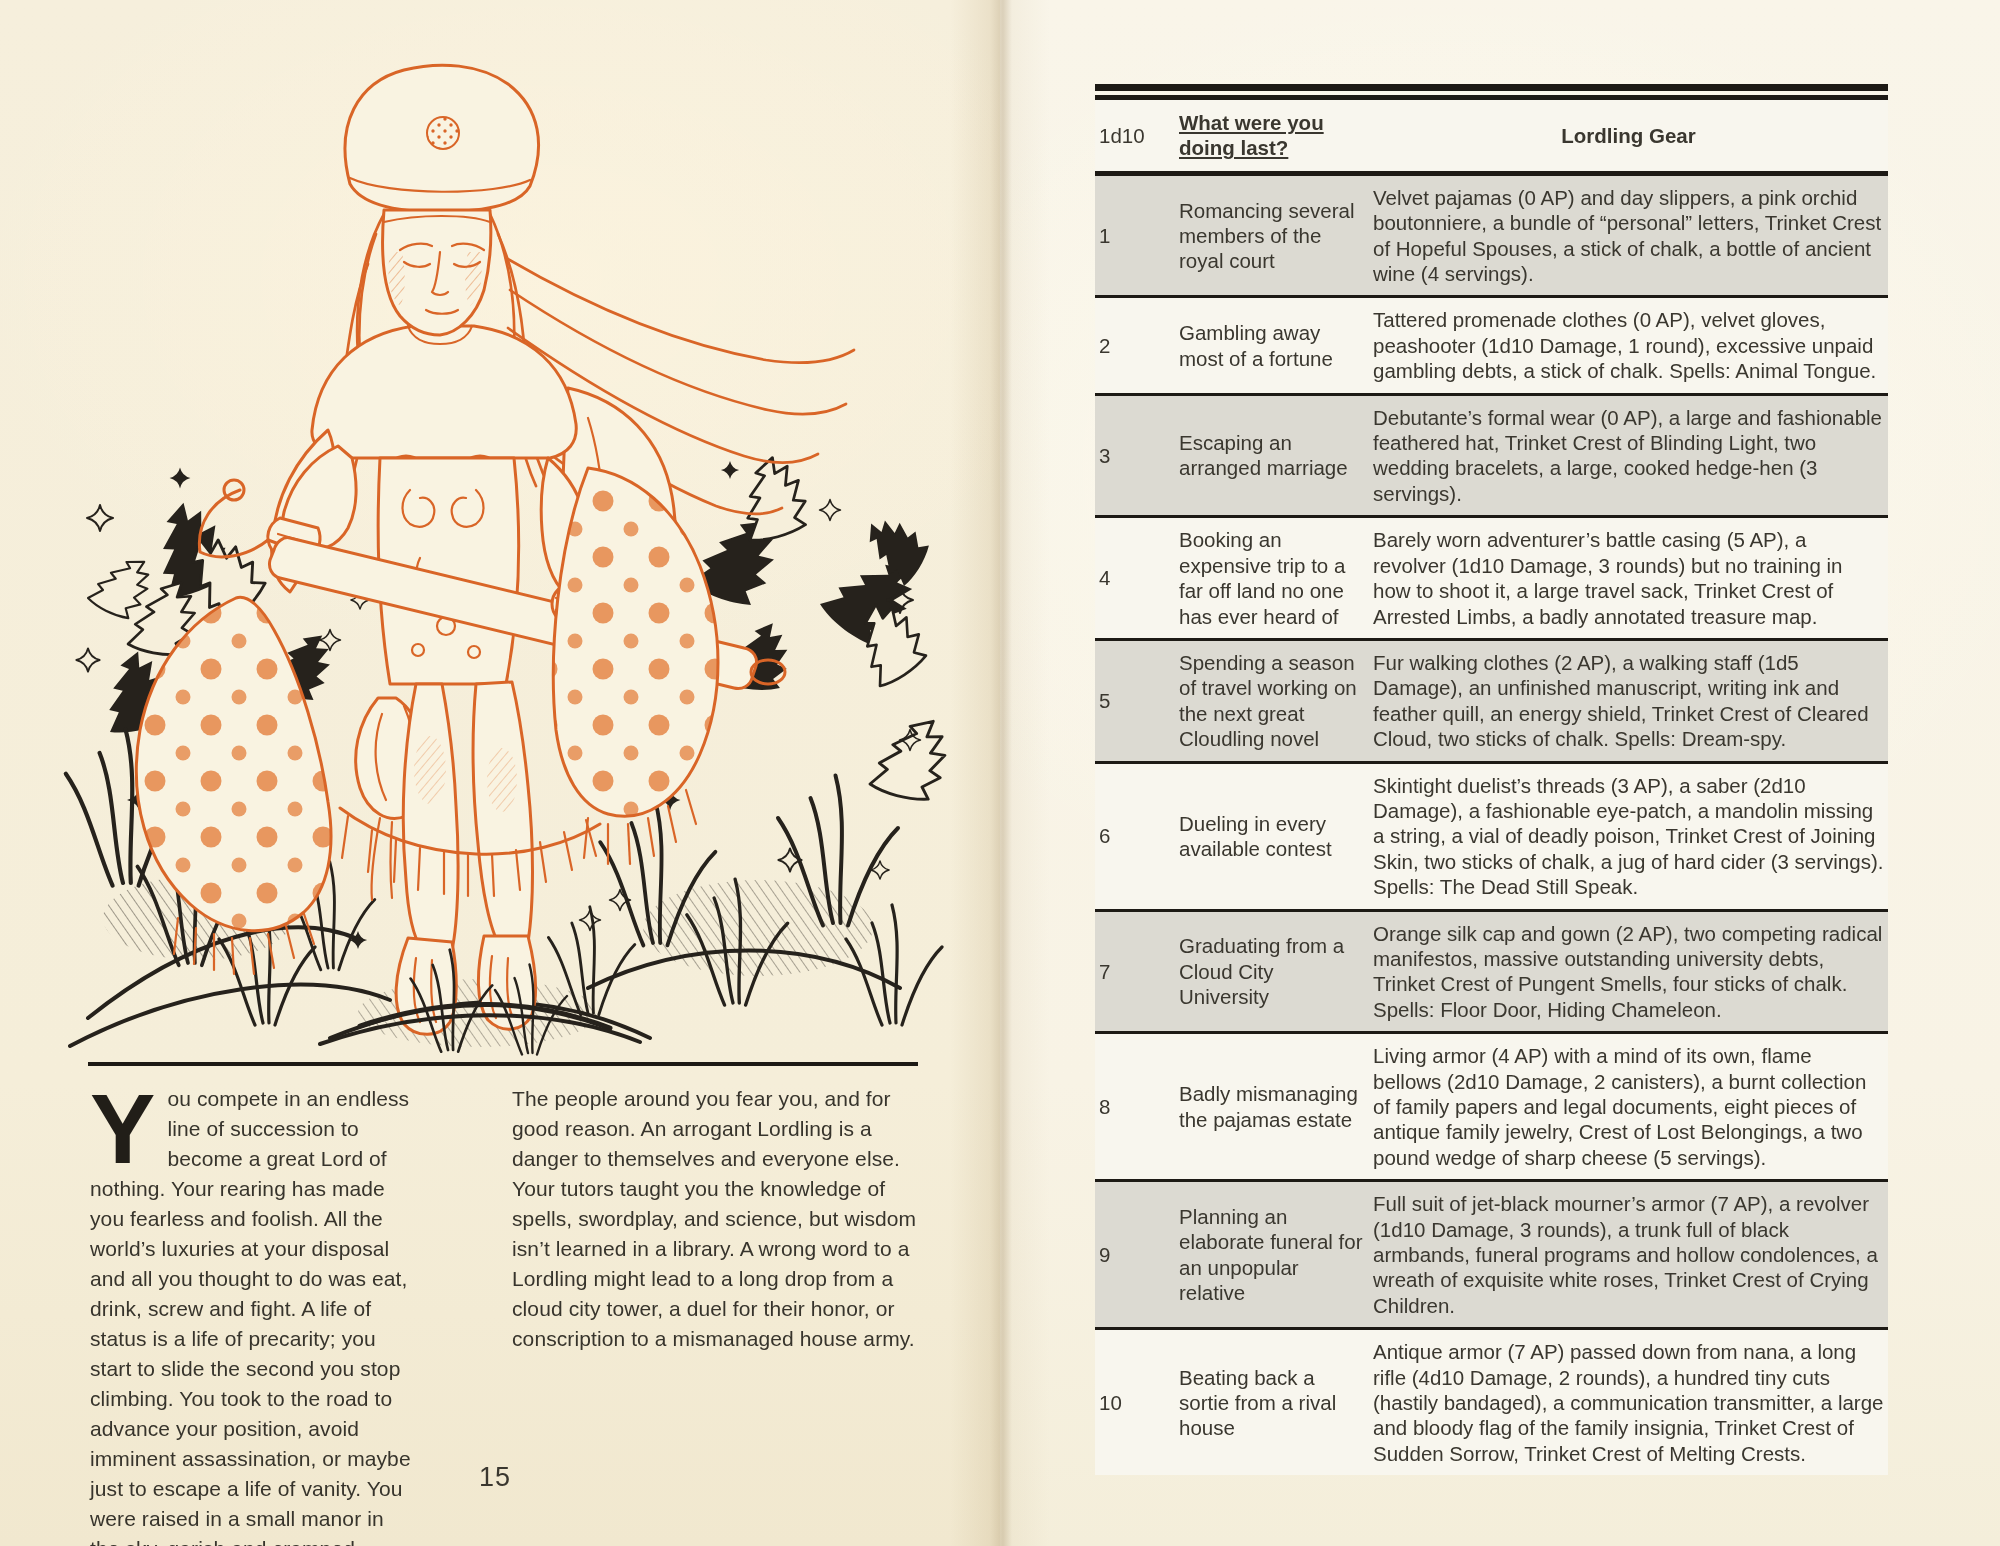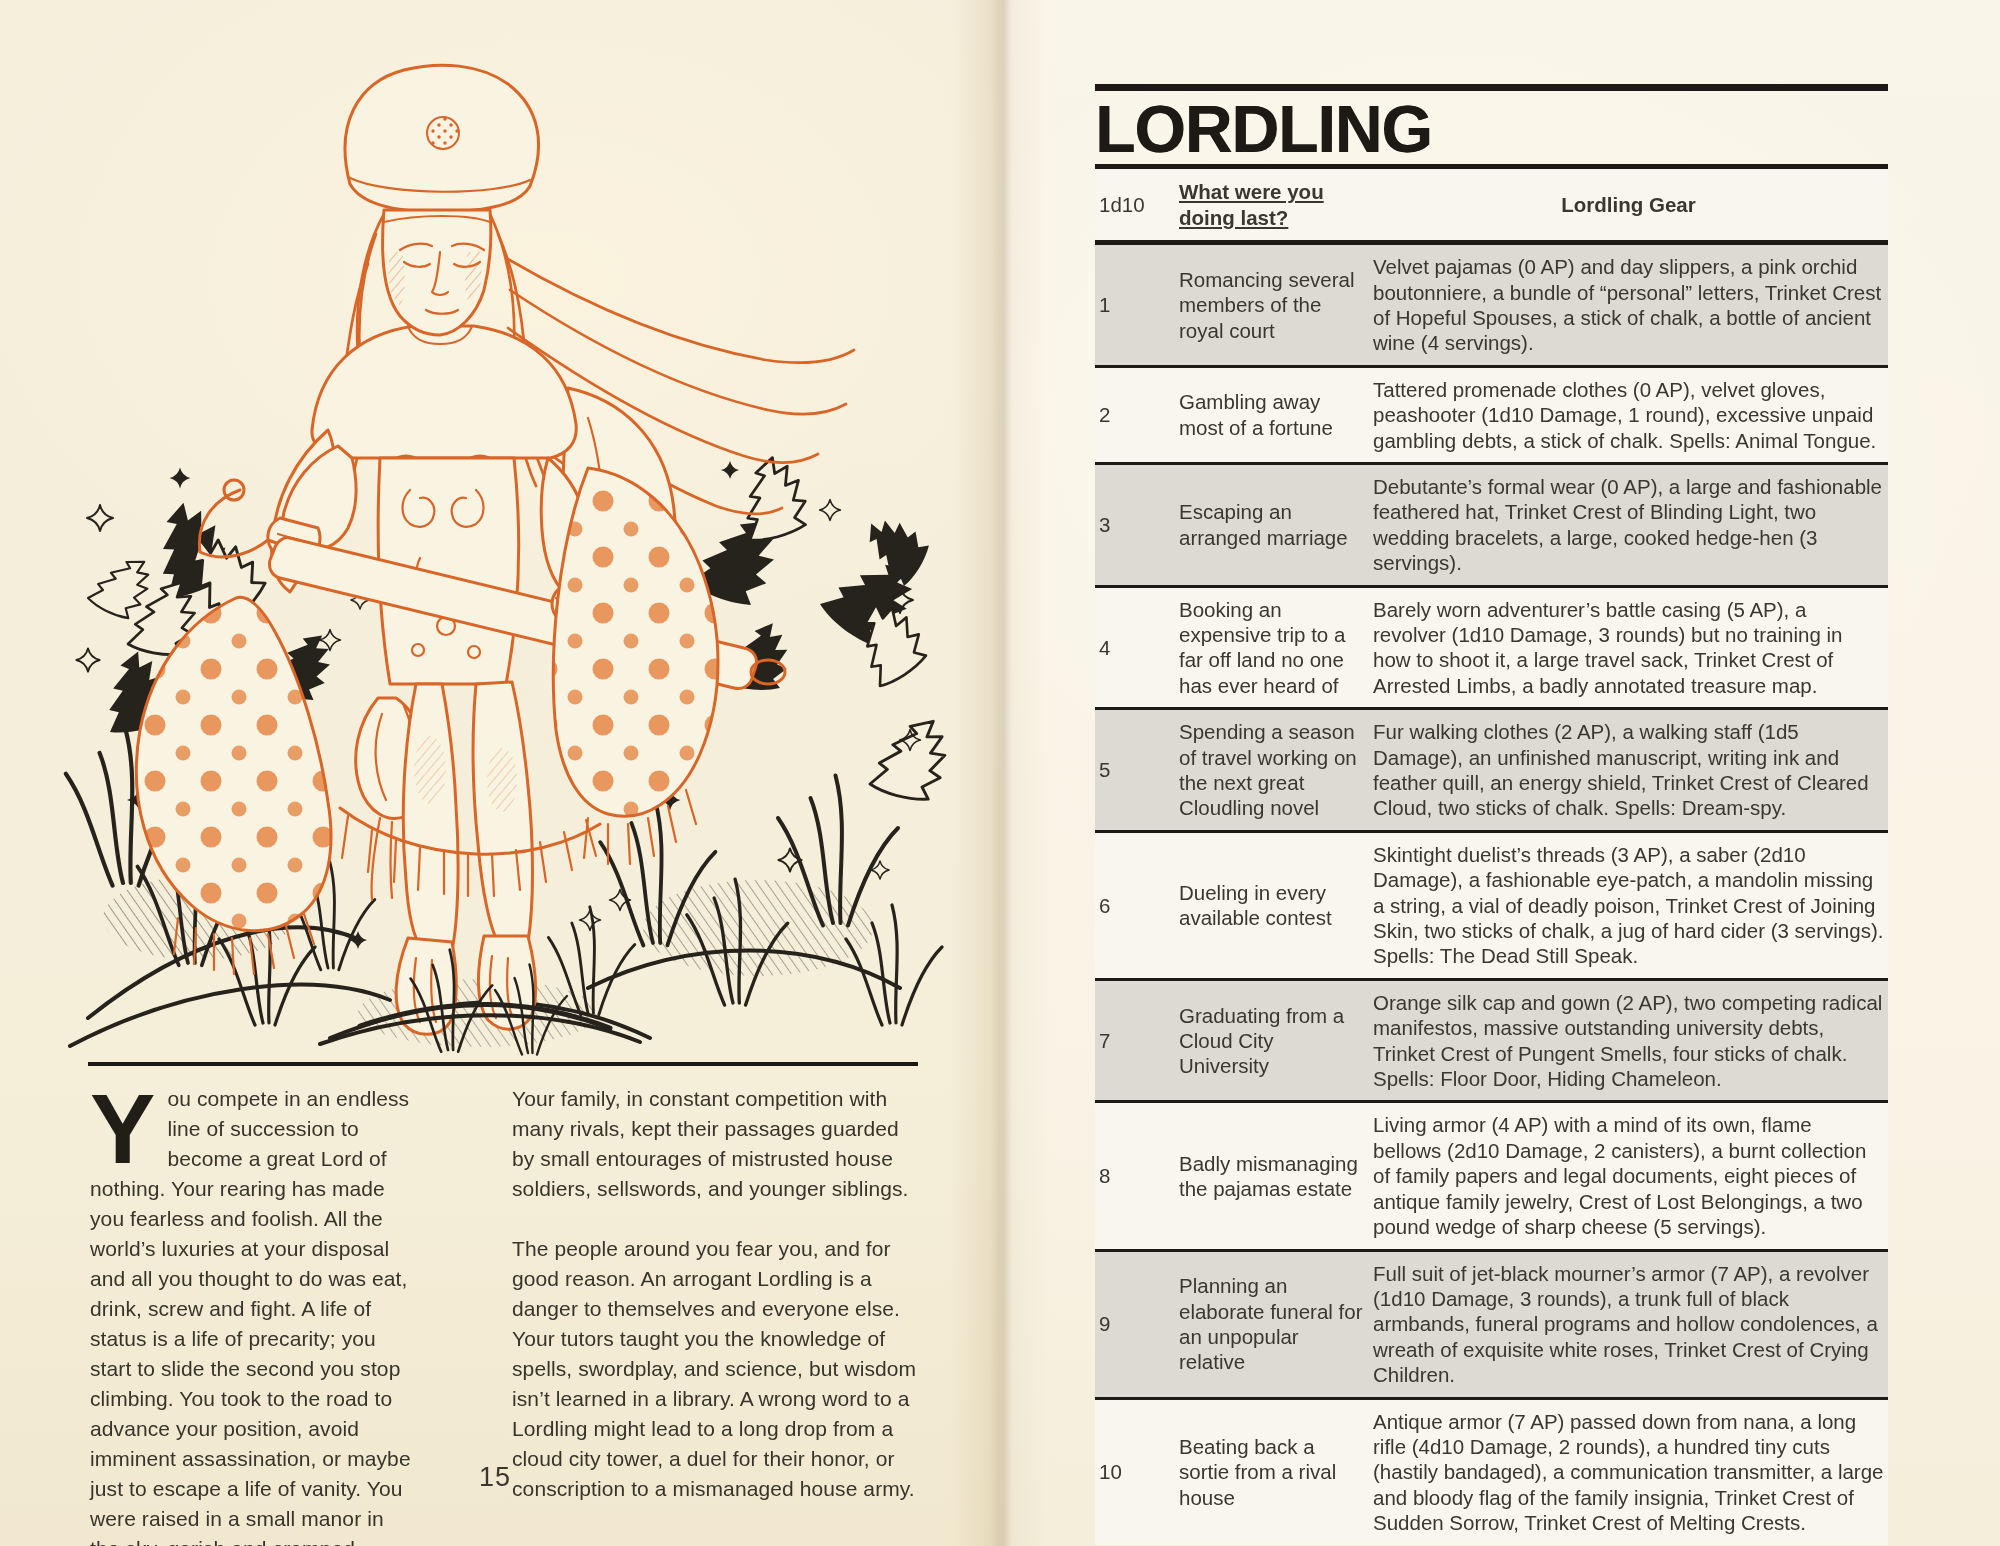--- a/index.html
+++ b/index.html
@@ -323,31 +323,29 @@
         <use href="#spark" class="spark" transform="translate(562,882) scale(0.8)"></use>
       </g>
     </svg>
 
     <div class="divider"></div>
 
     <div class="bodycol col1">
       <span class="dropcap">Y</span><span>ou compete in an endless line of succession to become a great Lord of nothing. Your rearing has made you fearless and foolish. All the world’s luxuries at your disposal and all you thought to do was eat, drink, screw and fight. A life of status is a life of precarity; you start to slide the second you stop climbing. You took to the road to advance your position, avoid imminent assassination, or maybe just to escape a life of vanity. You were raised in a small manor in the sky, garish and cramped.</span>
     </div>
     <div class="bodycol col2">
-      <p>Your family, in constant competition with many rivals, kept their passages guarded by small entourages of mistrusted house soldiers, sellswords, and younger siblings.</p>
       <p>The people around you fear you, and for good reason. An arrogant Lordling is a danger to themselves and everyone else. Your tutors taught you the knowledge of spells, swordplay, and science, but wisdom isn’t learned in a library. A wrong word to a Lordling might lead to a long drop from a cloud city tower, a duel for their honor, or conscription to a mismanaged house army.</p>
     </div>
 
     <div class="pagenum pagenum-left">15</div>
   </div>
 
   <div class="page page-right">
     <div class="rp-content">
       <div class="toprule"></div>
-      <h1 class="rp-title">LORDLING</h1>
 
       <table class="gear">
         <thead>
           <tr>
             <th class="h-roll">1d10</th>
             <th class="h-doing">What were you doing last?</th>
             <th class="h-gear">Lordling Gear</th>
           </tr>
         </thead>
         <tbody>

